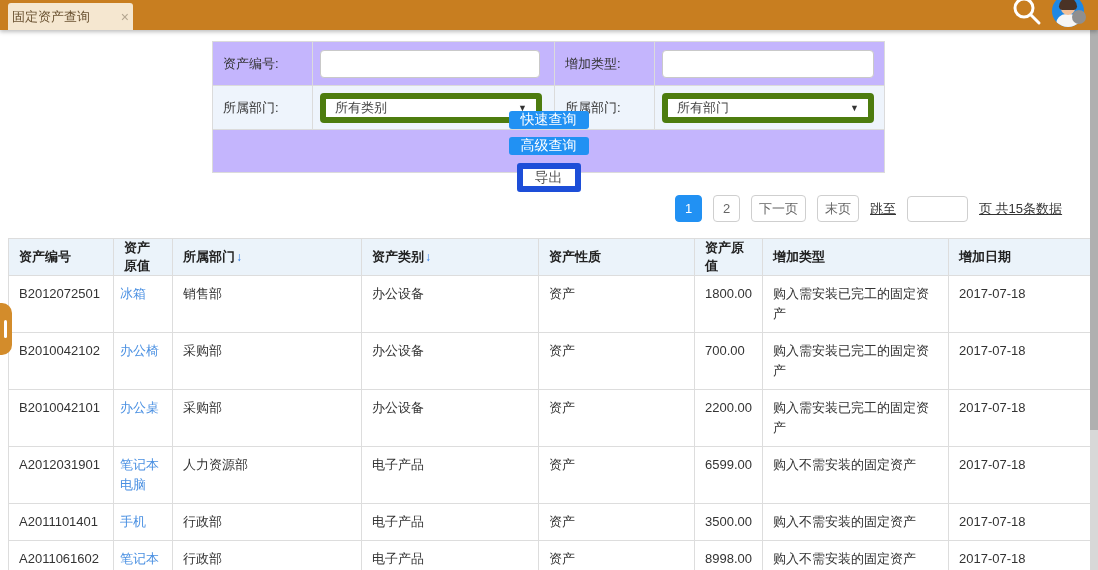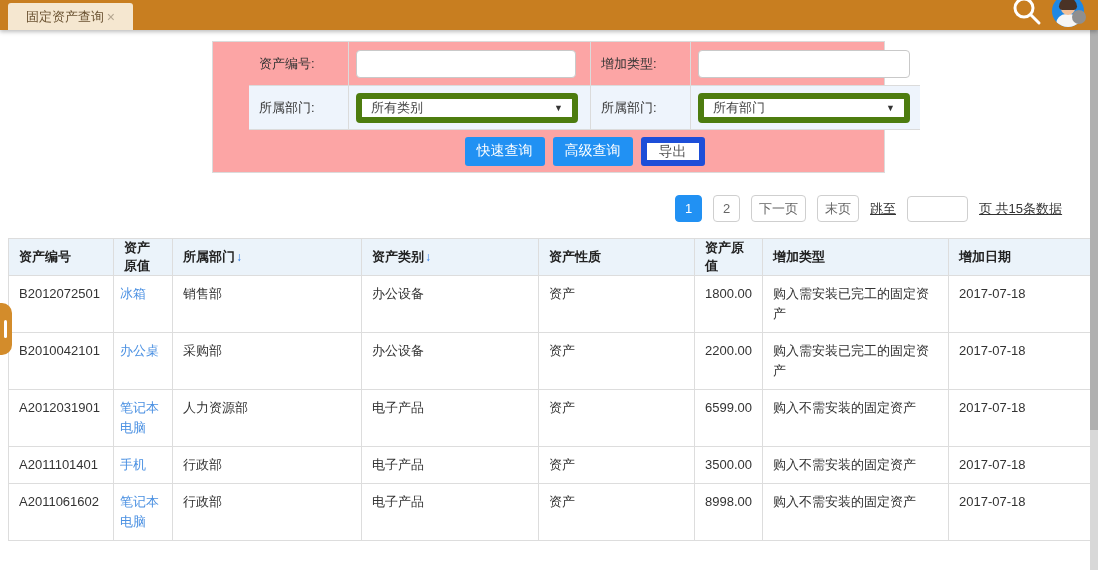--- a/index.html
+++ b/index.html
@@ -4,54 +4,54 @@
 <style>
   * { margin:0; padding:0; box-sizing:border-box; }
   html,body { width:1098px; height:570px; overflow:hidden; background:#fff;
               font-family:"Liberation Sans","DejaVu Sans",sans-serif; }
 
   
   .topbar { position:absolute; left:0; top:0; width:1098px; height:30px;
             background:#C87E20; z-index:30; box-shadow:0 2px 4px rgba(0,0,0,.25); }
   .tab { position:absolute; left:8px; top:3px; width:125px; height:27px;
          background:#F5E7D0; border-radius:3px 3px 0 0; display:flex;
-         align-items:center; padding:0 18px; font-size:13px; color:#6B5332; }
+         align-items:center; padding:0 4px; font-size:13px; color:#6B5332; }
   .tab-close { margin-left:auto; color:#B3A58F; font-size:14px; line-height:1; cursor:pointer; }
   .search-ico { position:absolute; left:1008px; top:-6px; width:36px; height:36px; }
   .avatar { position:absolute; left:1052px; top:-5px; width:32px; height:32px;
             border-radius:50%; background:#1E88E5; overflow:hidden; }
   .avatar .hair { position:absolute; left:7px; top:3px; width:18px; height:12px;
                   background:#4A3226; border-radius:9px 9px 4px 4px; }
   .avatar .face { position:absolute; left:9px; top:7px; width:14px; height:13px;
                   background:#F0C09A; border-radius:50%; }
   .avatar .shirt { position:absolute; left:4px; top:19px; width:24px; height:14px;
                    background:#F6F6F6; border-radius:10px 10px 0 0; }
   .status-dot { position:absolute; left:1072px; top:10px; width:14px; height:14px;
                 border-radius:50%; background:#8F8F8F; z-index:31; }
 
   
   .form-panel { position:absolute; left:212px; top:41px; width:673px;
                 border:1px solid #DBDBDB; display:grid;
-                grid-template-columns:100px 242px 100px 229px; background:#fca5a5;padding-left:36px; }
+                grid-template-columns:100px 242px 100px 229px; background:#c4b5fd; }
   .fcell { height:44px; display:flex; align-items:center;
            border-bottom:1px solid #DBDBDB; }
   .fcell.rb { border-right:1px solid #DBDBDB; }
   .fcell.blue { background:#EEF4FC; }
   .flabel { padding-left:10px; font-size:13px; color:#333; }
   .tinput { margin-left:7px; width:220px; height:28px; border:1px solid #C9C9C9;
             border-radius:4px; outline:none; padding:0 8px; font-size:13px; }
   .tinput.narrow { width:212px; }
   .fselect { margin-left:7px; width:222px; height:30px; border:6px solid #4d7c0f;
              border-radius:4px; background:#fff; display:flex; align-items:center;
              justify-content:space-between; padding:0 9px; font-size:13px;
              color:#444; cursor:pointer; }
   .fselect.narrow { width:212px; }
   .caret { font-size:9px; color:#333; }
   .btn-row { grid-column:1 / 5; height:42px; display:flex; align-items:center;
-             justify-content:center; gap:8px; }
+             justify-content:center; gap:8px;flex-direction:column; }
   .btn { height:29px; padding:0 12px; font-size:14px; border-radius:3px;
          border:none; cursor:pointer; }
   .btn.primary { background:#2191F3; color:#fff; }
   .btn.plain { background:#fff; border:6px solid #1d4ed8; color:#555; }
 
   
   .pager { position:absolute; left:675px; top:195px; height:27px; display:flex;
            align-items:center; gap:11px; font-size:13px; color:#333; }
   .pbtn { min-width:27px; height:27px; padding:0 7px; display:flex; align-items:center;
           justify-content:center; border:1px solid #CFCFCF; border-radius:4px;
@@ -185,20 +185,30 @@
         <td>B2012072501</td>
         <td class="name-cell"><span class="cell-link">冰箱</span></td>
         <td>销售部</td>
         <td>办公设备</td>
         <td>资产</td>
         <td>1800.00</td>
         <td>购入需安装已完工的固定资产</td>
         <td>2017-07-18</td>
       </tr>
       <tr>
+        <td>B2010042102</td>
+        <td class="name-cell"><span class="cell-link">办公椅</span></td>
+        <td>采购部</td>
+        <td>办公设备</td>
+        <td>资产</td>
+        <td>700.00</td>
+        <td>购入需安装已完工的固定资产</td>
+        <td>2017-07-18</td>
+      </tr>
+      <tr>
         <td>B2010042101</td>
         <td class="name-cell"><span class="cell-link">办公桌</span></td>
         <td>采购部</td>
         <td>办公设备</td>
         <td>资产</td>
         <td>2200.00</td>
         <td>购入需安装已完工的固定资产</td>
         <td>2017-07-18</td>
       </tr>
       <tr>

